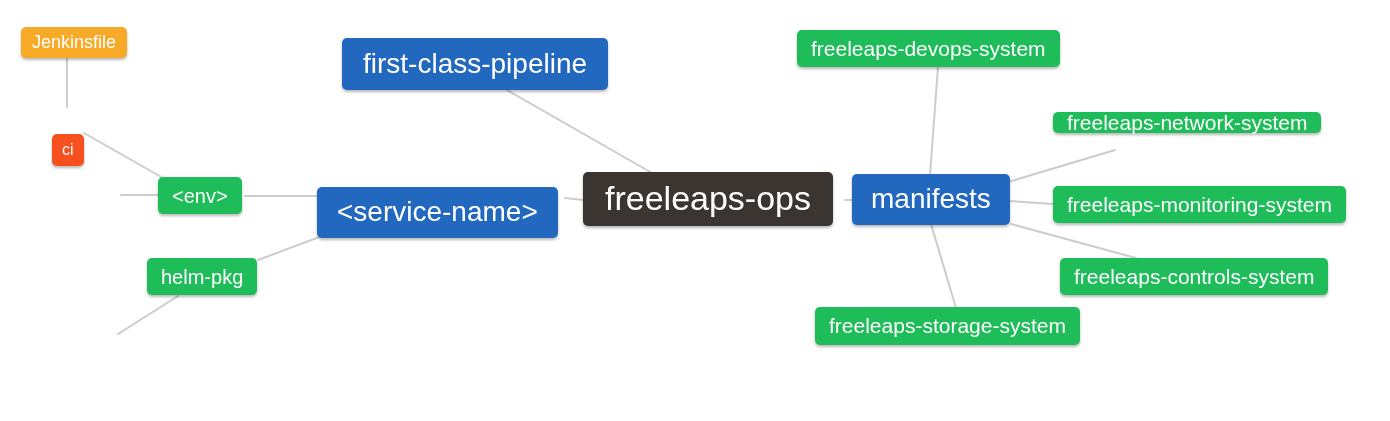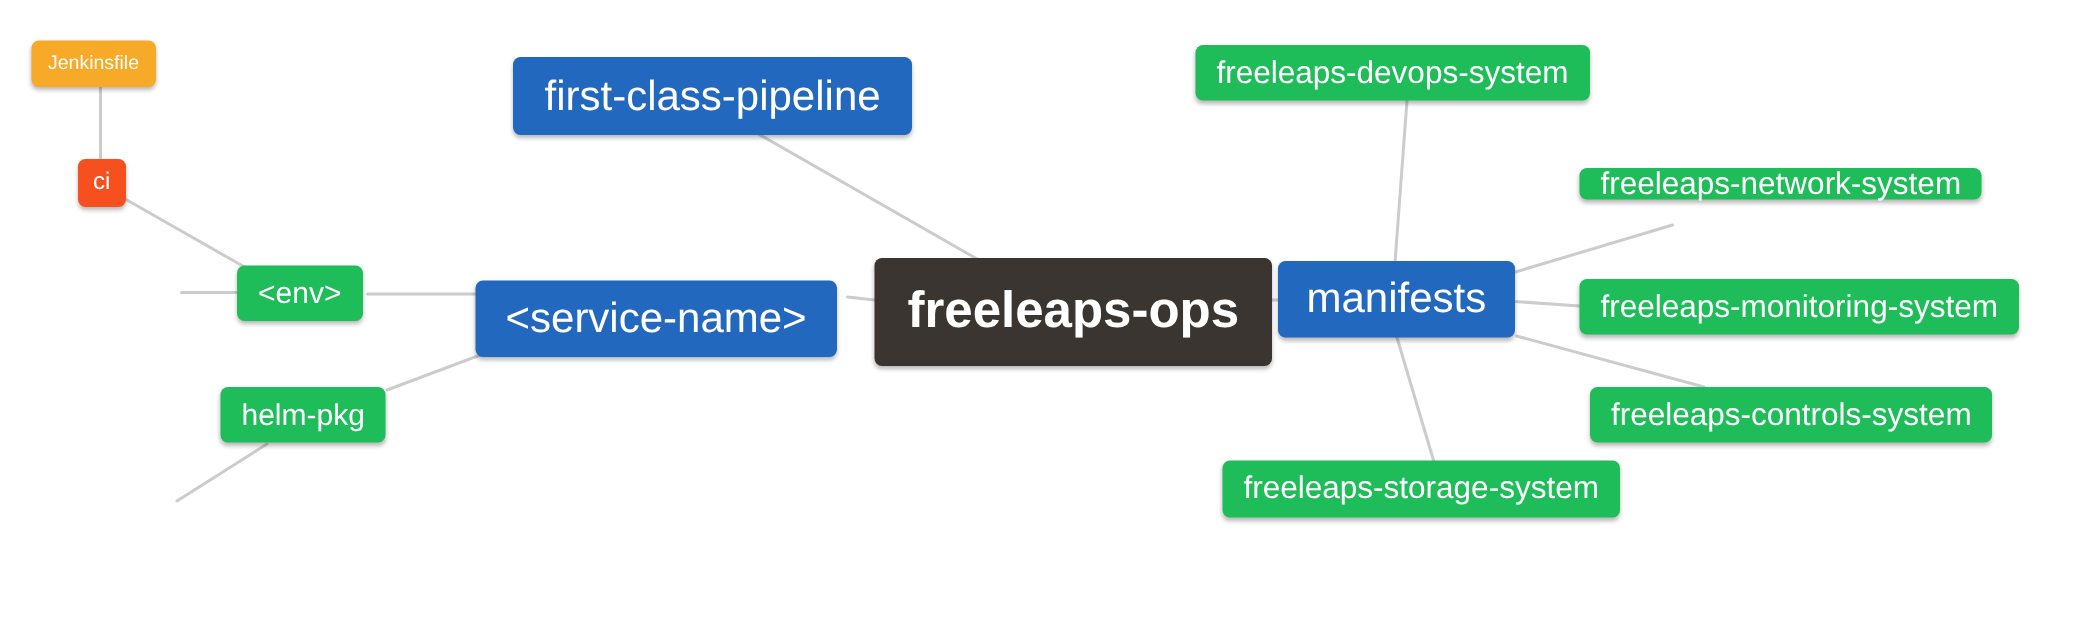--- a/index.html
+++ b/index.html
@@ -30,21 +30,21 @@
     color:#ffffff;
     border-radius:5px;
     box-shadow:0 2px 3px rgba(0,0,0,0.28);
     cursor:pointer;
     line-height:1.1;
     box-sizing:border-box;
   }
   .c-root  {background:#3b3532;}
   .c-blue  {background:#2268be;}
   .c-green {background:#1fbd5a;}
-  .c-red   {background:#f5501e;}
+  .c-red   {background:#f5501e;margin-top:28px;}
   .c-orange{background:#f7a928;}
 </style>
 </head>
 <body>
 
 <div class="canvas">
 
   <svg class="edges" viewBox="0 0 1390 421" xmlns="http://www.w3.org/2000/svg">
     <line x1="67" y1="58" x2="67" y2="107"></line>
     <line x1="84" y1="133" x2="163" y2="178"></line>
@@ -55,35 +55,35 @@
     <line x1="505" y1="89" x2="652" y2="173"></line>
     <line x1="565" y1="198" x2="583" y2="200"></line>
     <line x1="845" y1="200" x2="852" y2="200"></line>
     <line x1="938" y1="67" x2="930" y2="175"></line>
     <line x1="1008" y1="182" x2="1115" y2="150"></line>
     <line x1="1010" y1="201" x2="1053" y2="204"></line>
     <line x1="1011" y1="224" x2="1136" y2="258"></line>
     <line x1="931" y1="224" x2="956" y2="308"></line>
   </svg>
 
-  <div class="node c-orange" style="left:21px;top:27px;height:31px;padding:0 11px;font-size:13px;">Jenkinsfile</div>
+  <div class="node c-orange" style="left:21px;top:27px;height:31px;padding:0 11px;font-size:18px;">Jenkinsfile</div>
 
   <div class="node c-red" style="left:52px;top:106px;height:32px;padding:0 10px;font-size:16px;">ci</div>
 
 
   <div class="node c-green" style="left:158px;top:177px;height:37px;padding:0 14px;font-size:20px;">&lt;env&gt;</div>
 
   <div class="node c-green" style="left:147px;top:258px;height:37px;padding:0 14px;font-size:20px;">helm-pkg</div>
 
 
   <div class="node c-blue" style="left:315px;top:38px;height:52px;padding:0 21px;font-size:28px;margin-left:27px;">first-class-pipeline</div>
 
   <div class="node c-blue" style="left:317px;top:171px;height:51px;padding:0 20px;font-size:28px;margin-top:16px;">&lt;service-name&gt;</div>
 
-  <div class="node c-root" style="left:583px;top:172px;height:72px;padding:0 22px;font-size:34px;font-weight:bold;">freeleaps-ops</div>
+  <div class="node c-root" style="left:583px;top:172px;height:54px;padding:0 22px;font-size:34px;">freeleaps-ops</div>
 
   <div class="node c-blue" style="left:852px;top:174px;height:51px;padding:0 19px;font-size:28px;">manifests</div>
 
   <div class="node c-green" style="left:797px;top:30px;height:37px;padding:12px 14px;font-size:21px;">freeleaps-devops-system</div>
 
   <div class="node c-green" style="left:1053px;top:112px;height:21px;padding:0 14px;font-size:21px;">freeleaps-network-system</div>
 
   <div class="node c-green" style="left:1053px;top:186px;height:37px;padding:4px 14px;font-size:21px;">freeleaps-monitoring-system</div>
 
   <div class="node c-green" style="left:1060px;top:258px;height:37px;padding:0 14px;font-size:21px;">freeleaps-controls-system</div>

